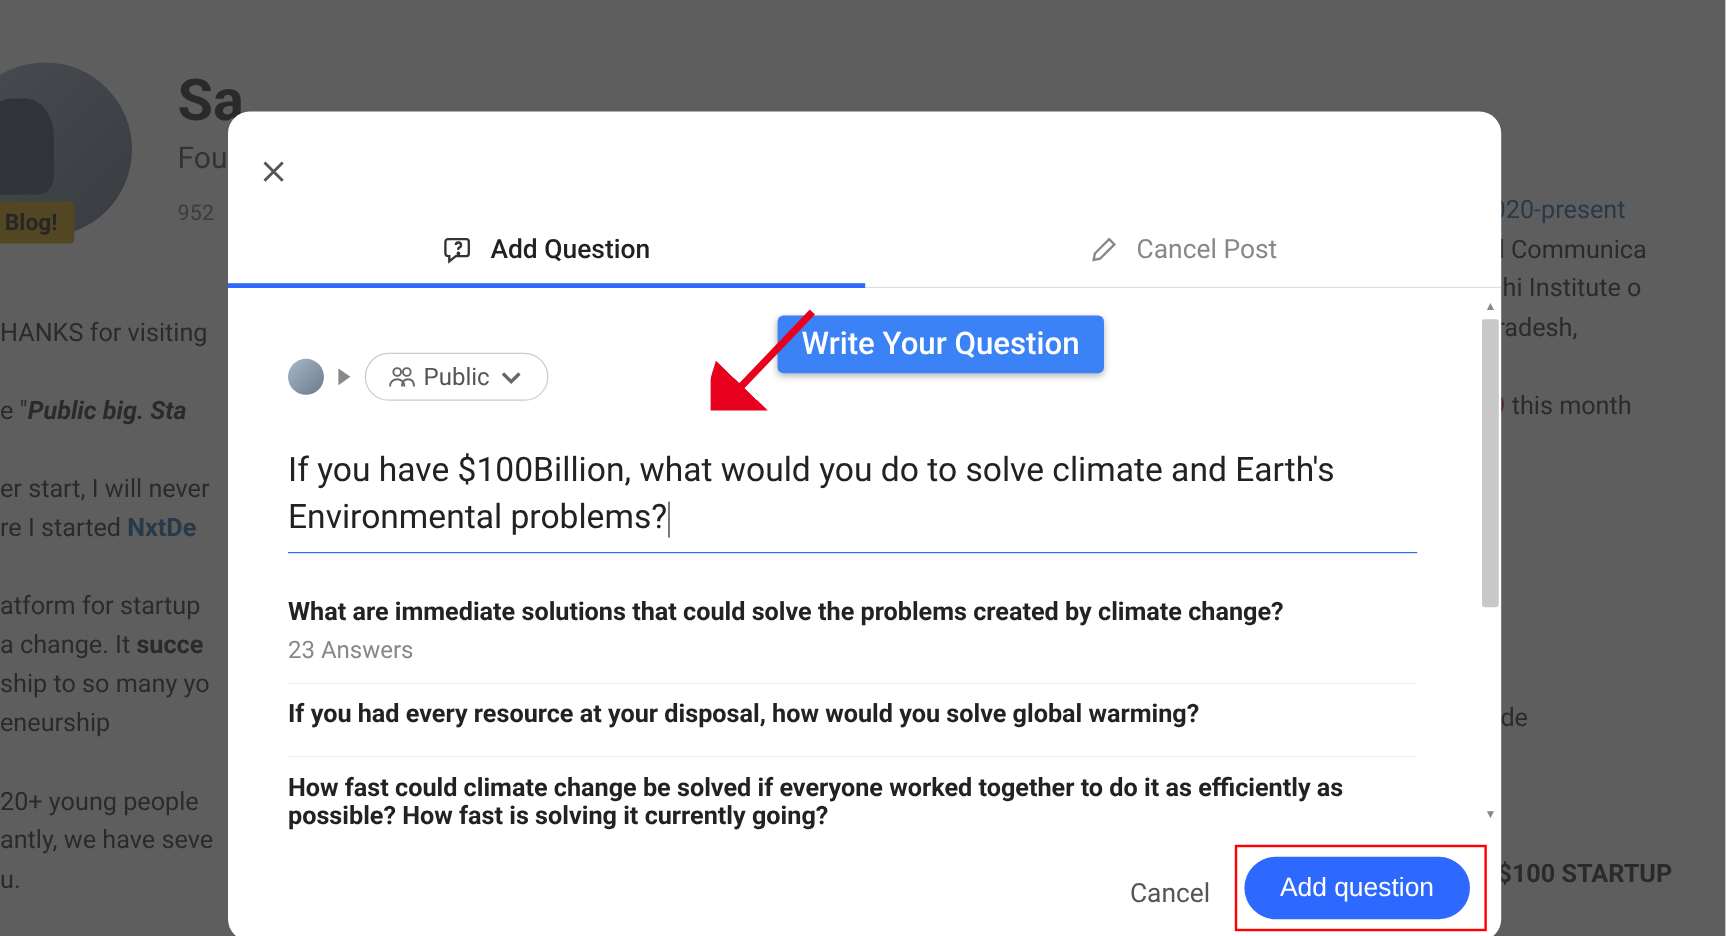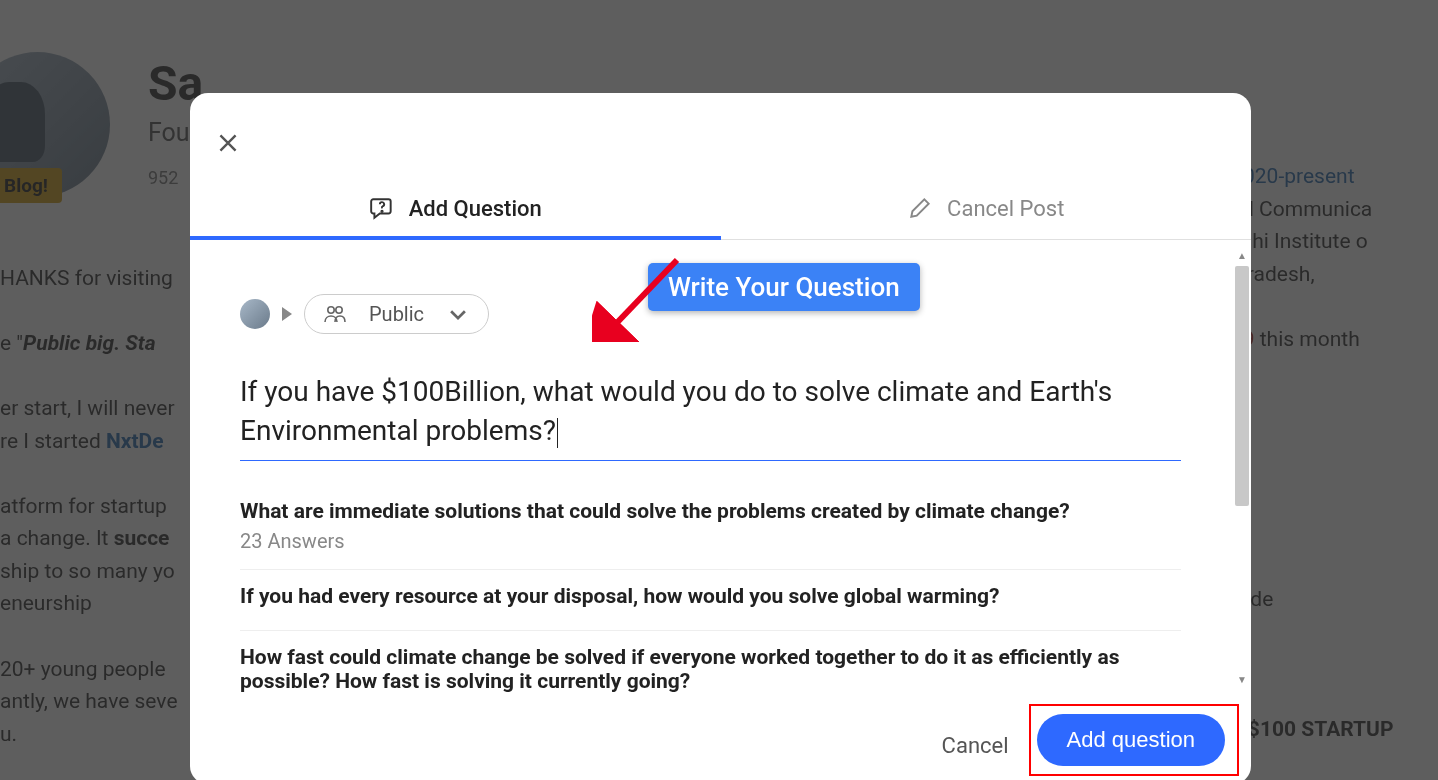--- a/index.html
+++ b/index.html
@@ -176,21 +176,21 @@
     }
     .triangle {
       width: 0; height: 0;
       border-left: 10px solid #888;
       border-top: 7px solid transparent;
       border-bottom: 7px solid transparent;
     }
     .privacy-pill {
       display: flex;
       align-items: center;
-      gap: 22px;
+      gap: 6px;
       border: 1px solid #ccc;
       border-radius: 30px;
       padding: 7px 18px;
       cursor: pointer;
       font-size: 20px;
       color: #555;
     }
     .privacy-pill svg { width: 24px; height: 22px; }
     .question-input {
       font-size: 28px;

